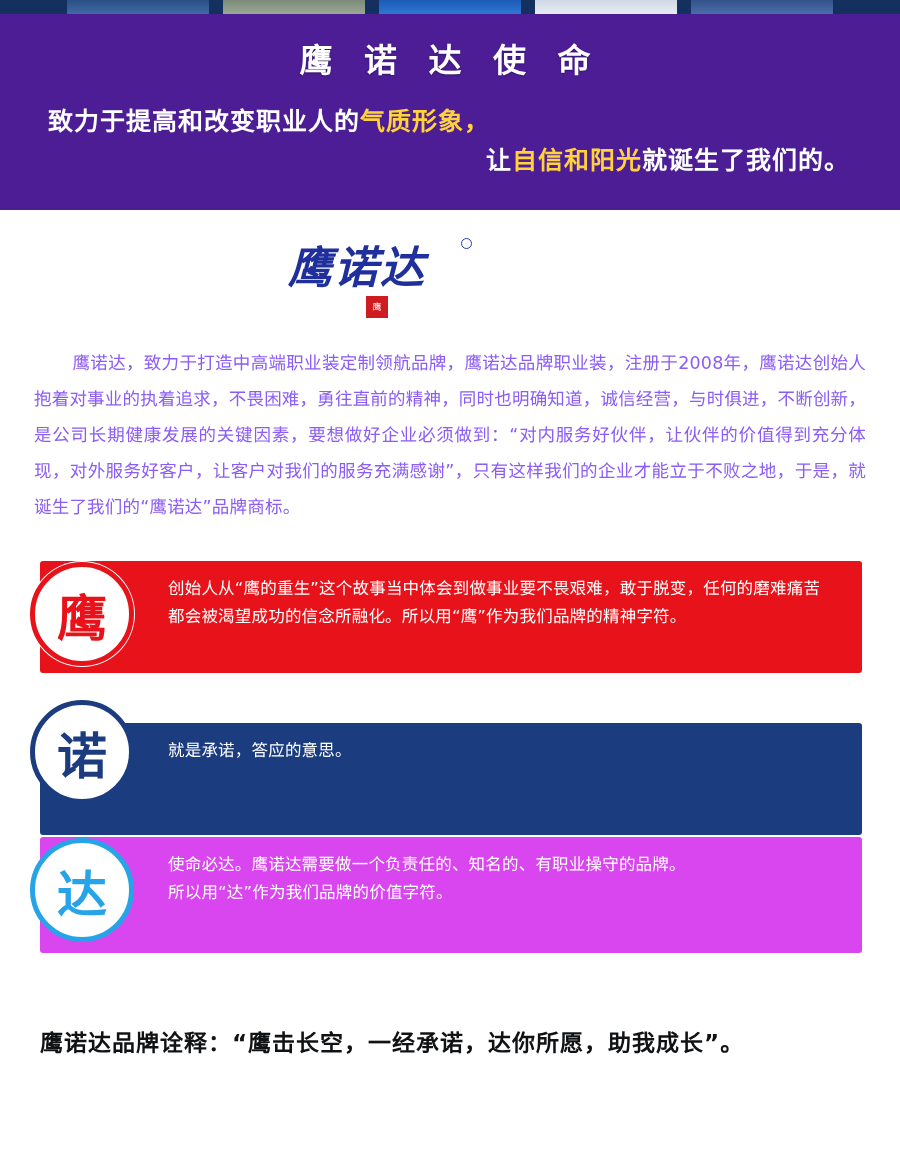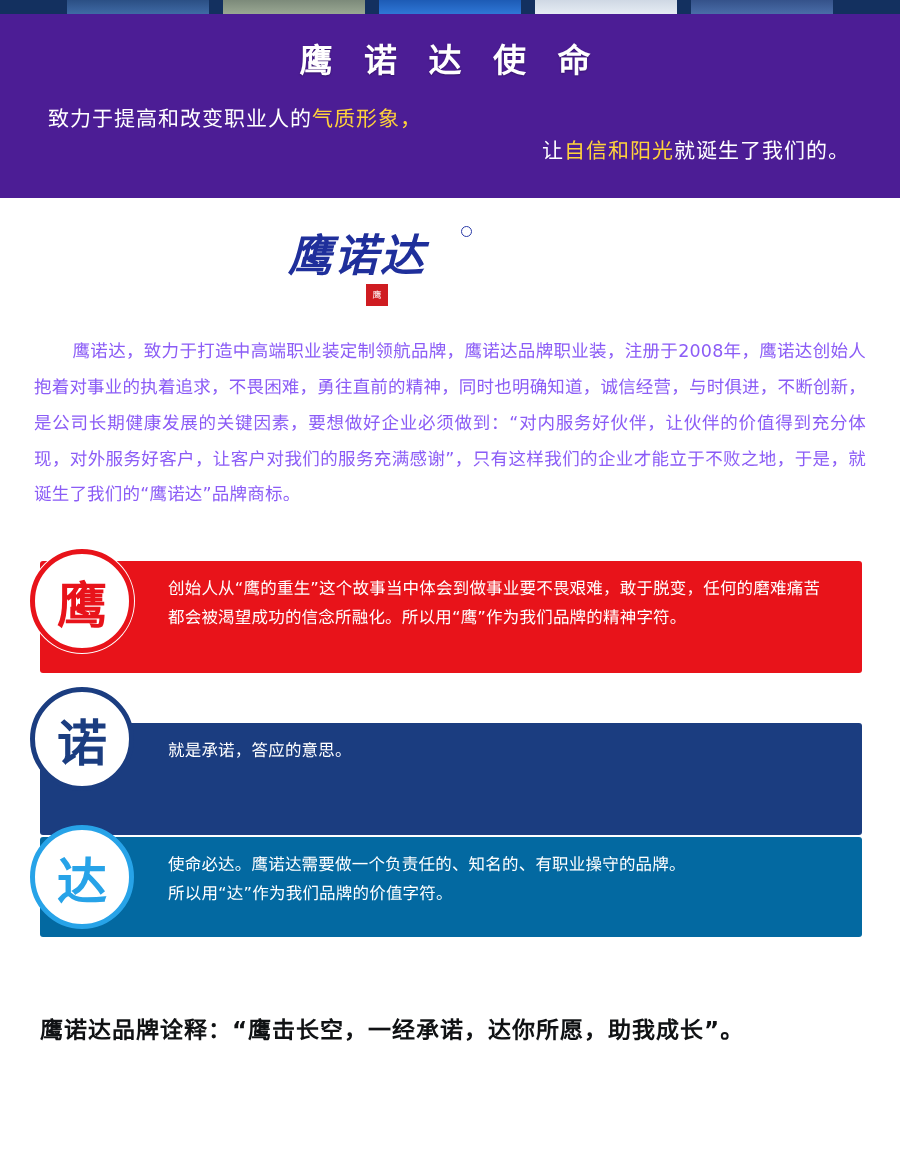--- a/index.html
+++ b/index.html
@@ -47,22 +47,22 @@
   .mission-title {
     text-align: center;
     font-size: 33px;
     font-weight: bold;
     letter-spacing: 10px;
     line-height: 1.3;
     margin: 4px 0 20px 0;
     text-shadow: 0 1px 2px rgba(0,0,0,.3);
   }
   .mission-line {
-    font-size: 21px;
-    font-weight: normal;
+    font-size: 25px;
+    font-weight: bold;
     line-height: 1.55;
     letter-spacing: 1px;
     white-space: nowrap;
   }
   .mission-line.l1 { text-align: left; padding-left: 8px; }
   .mission-line.l2 { text-align: right; padding-right: 10px; }
   .hl { color: #ffd23b; }
 
   
   .logo-wrap {
@@ -130,21 +130,21 @@
   }
   .block {
     position: relative;
     width: 900px;
     height: 128px;
     margin-bottom: 10px;
   }
   .block-bar {
     position: absolute;
     left: 40px;
-    top: 16px;
+    top: 3px;
     width: 822px;
     height: 112px;
     border-radius: 3px 3px 3px 3px;
     padding: 14px 26px 20px 128px;
     color: #ffffff;
   }
   .block-bar p {
     margin: 0;
     font-size: 16.5px;
     line-height: 1.72;
@@ -165,21 +165,21 @@
     font-size: 50px;
     font-weight: bold;
   }
   
   .b1 .block-bar { background: #e8131a; }
   .b1 .circle { border: 5px solid #e8131a; color: #e8131a; box-shadow: 0 0 0 1px #fff; }
   
   .b2 .block-bar { background: #1b3d80; margin-top: 24px; }
   .b2 .circle { border: 5px solid #1b3d80; color: #1b3d80; }
   
-  .b3 .block-bar { background: #0369a1; height: 100px; }
+  .b3 .block-bar { background: #d946ef; height: 116px; }
   .b3 .circle { border: 5px solid #27a3e8; color: #27a3e8; }
 
   
   .closing {
     width: 900px;
     padding: 52px 40px 40px 40px;
     text-align: left;
   }
   .closing span {
     font-size: 23px;

